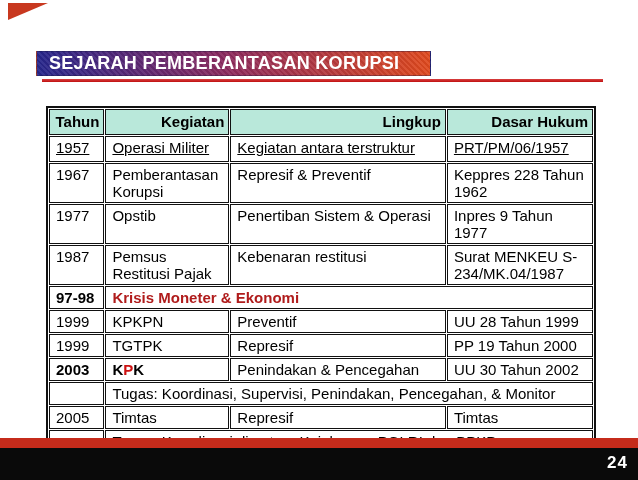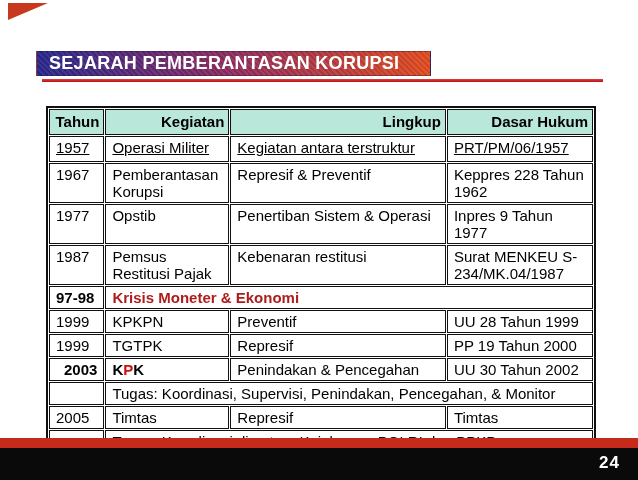--- a/index.html
+++ b/index.html
@@ -56,21 +56,21 @@
     padding:2px 6px; line-height:17px; vertical-align:top;
     overflow:hidden;
   }
 
   
   .footer-stripe { position:absolute; left:0; top:438px; width:638px; height:10px;
     background:var(--footer-stripe,#c52b1b); }
   .footer-bar { position:absolute; left:0; top:448px; width:638px; height:32px;
     background:var(--footer-bar,#0a0a0a); }
   .page-number {
-    position:absolute; right:18px; top:453px;
+    position:absolute; right:10px; top:453px;
     font-size:17px; font-weight:bold; color:#ffffff; letter-spacing:1px;
   }
 </style>
 </head>
 <body>
 
 <div class="slide">
 
   <div class="corner-tri"></div>
 
@@ -129,21 +129,21 @@
           <td>Preventif</td>
           <td>UU 28 Tahun 1999</td>
         </tr>
         <tr style="height: 23px;">
           <td>1999</td>
           <td>TGTPK</td>
           <td>Represif</td>
           <td>PP 19 Tahun 2000</td>
         </tr>
         <tr style="height: 22px;">
-          <td style="font-weight: bold; text-align: right;">2003</td>
+          <td style="font-weight: bold;">2003</td>
           <td><span style="font-weight: bold;">K</span><span style="font-weight: bold; color: var(--red-letter);">P</span><span style="font-weight: bold;">K</span></td>
           <td>Penindakan &amp; Pencegahan</td>
           <td>UU 30 Tahun 2002</td>
         </tr>
         <tr style="height: 22px;">
           <td>&nbsp;</td>
           <td colspan="3">Tugas: Koordinasi, Supervisi, Penindakan, Pencegahan, &amp; Monitor</td>
         </tr>
         <tr style="height: 22px;">
           <td>2005</td>

